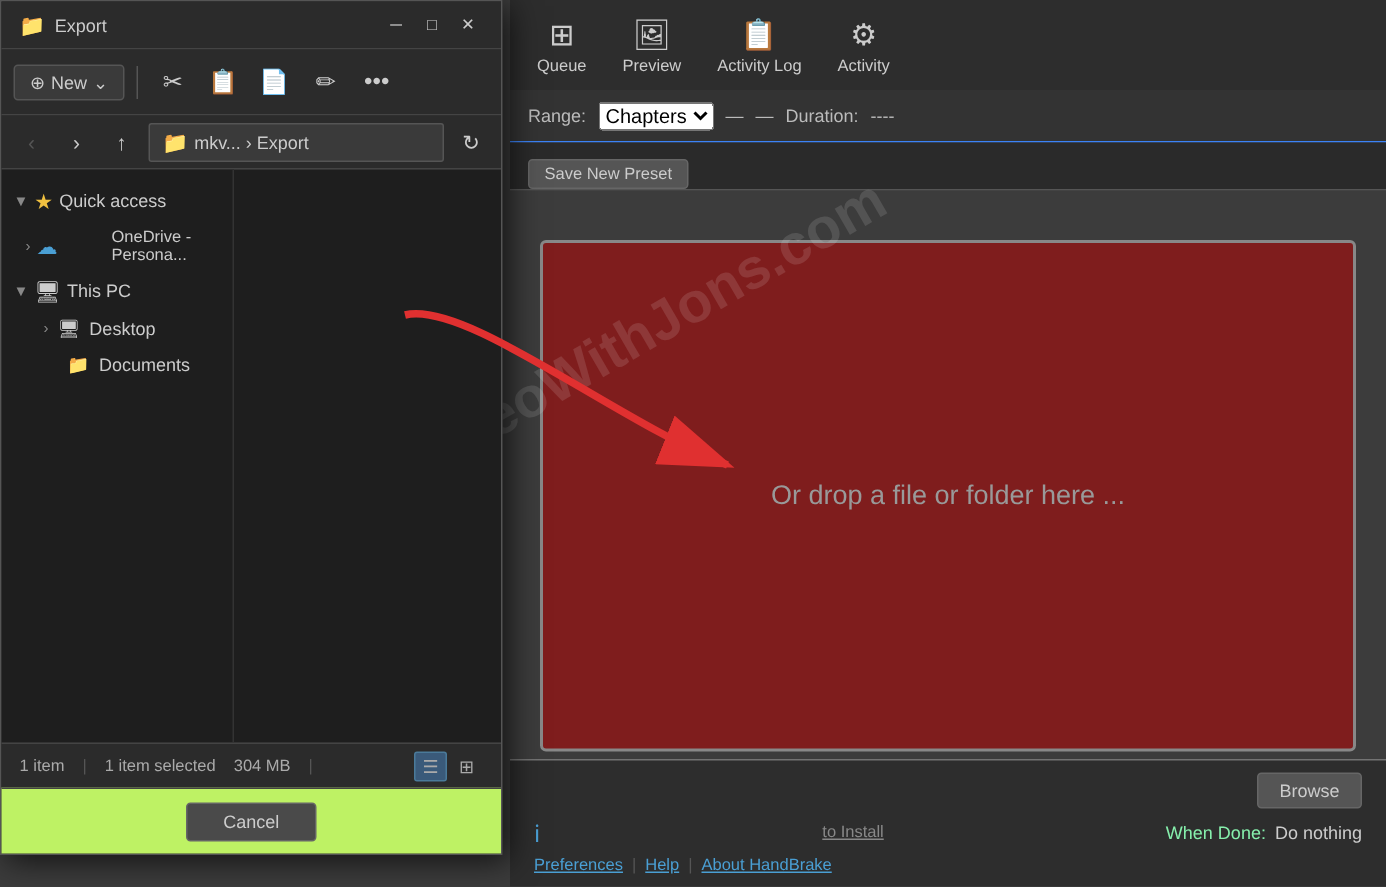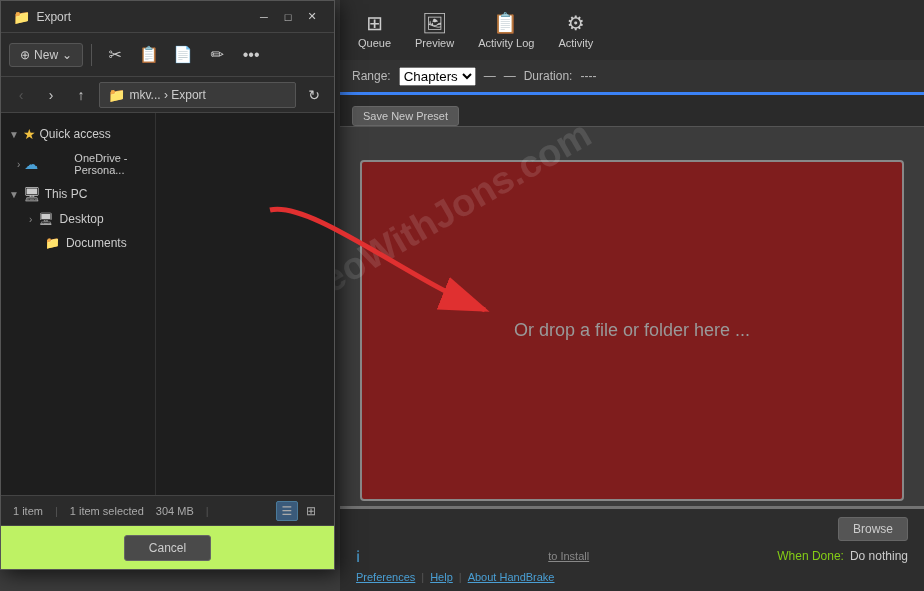--- a/index.html
+++ b/index.html
@@ -430,21 +430,21 @@
       left: 340px;
       right: 0;
       height: 35px;
       background: #333;
       display: flex;
       align-items: center;
       padding: 0 12px;
       gap: 8px;
       font-size: 12px;
       color: #bbb;
-      border-bottom: 3px solid #3b82f6;
+      border-bottom: 1px solid #3b82f6;
       z-index: 2;
     }
 
     .hb-preset-row {
       position: absolute;
       top: 95px;
       left: 340px;
       right: 0;
       height: 32px;
       background: #2a2a2a;
@@ -478,21 +478,21 @@
       font-size: 18px;
     }
 
     .hb-bottom {
       position: absolute;
       bottom: 0;
       left: 340px;
       right: 0;
       height: 85px;
       background: #2d2d2d;
-      border-top: 3px solid #737373;
+      border-top: 1px solid #737373;
       z-index: 2;
       display: flex;
       flex-direction: column;
       justify-content: space-around;
       padding: 6px 16px;
     }
 
     .hb-bottom-row {
       display: flex;
       align-items: center;
@@ -584,21 +584,21 @@
     <button class="browse-btn">Browse</button>
   </div>
   <div style="display:flex; justify-content:space-between; align-items:center;">
     <div class="update-notice">
       <span class="info-circle">ℹ</span>
     </div>
     <div style="display:flex; align-items:center; gap:8px;">
       <span class="to-install-text">to Install</span>
     </div>
     <div style="display:flex; align-items:center; gap:6px;">
-      <span style="color:#84cc16;font-size:12px;">When Done:</span>
+      <span style="color:#86efac;font-size:12px;">When Done:</span>
       <span style="color:#ccc;font-size:12px;">Do nothing</span>
     </div>
   </div>
   <div class="hb-bottom-links">
     <a class="hb-link">Preferences</a>
     <span class="pipe">|</span>
     <a class="hb-link">Help</a>
     <span class="pipe">|</span>
     <a class="hb-link">About HandBrake</a>
   </div>

